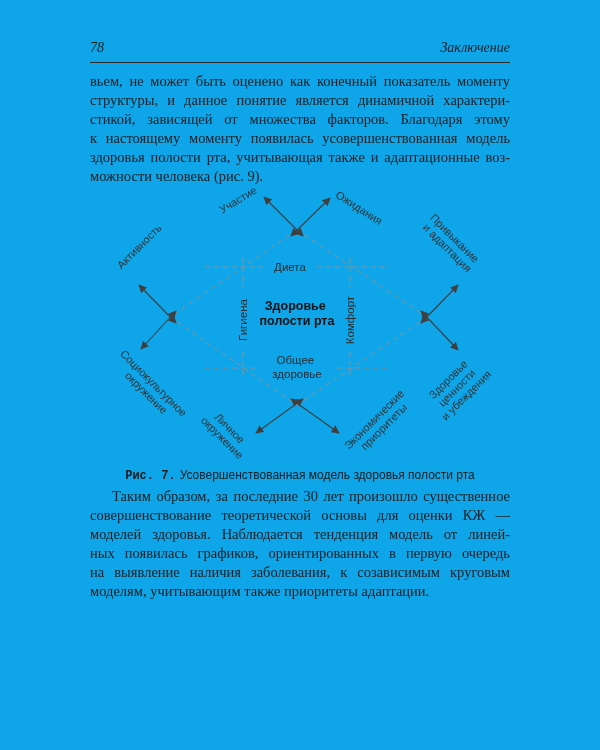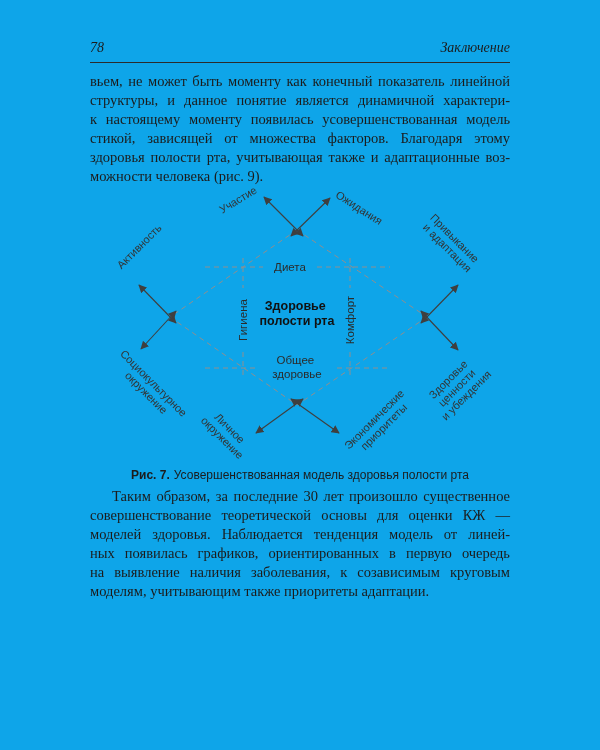--- a/index.html
+++ b/index.html
@@ -16,45 +16,45 @@
   .running-head .section{position:absolute;right:0;bottom:6px;}
   .para{position:absolute;left:90px;width:420px;font-size:14.5px;line-height:19px;}
   .para .ln{text-align:justify;text-align-last:justify;height:19px;overflow:visible;}
   .para .ln.last{text-align-last:left;}
   .para .ln.indent{padding-left:22px;}
   .figure{position:absolute;top:185px;left:0;width:600px;height:280px;}
   .fig-caption{
     position:absolute;top:468px;left:0;width:600px;text-align:center;
     font-family:"Liberation Sans",sans-serif;font-size:12px;color:#1c1c1c;
   }
-  .fig-caption .cap-label{font-weight:bold;}
+  .fig-caption .cap-label{font-weight:bold;font-family:Liberation Mono, monospace;}
   .fig-caption .cap-text{margin-left:4px;}
   svg text{
     font-family:"Liberation Sans",sans-serif;font-size:11px;fill:#333333;
   }
   svg text.inner{font-size:11.5px;fill:#2b2b2b;}
   svg text.center-bold{font-size:12.5px;font-weight:bold;fill:#111111;}
   .dash{stroke:#8f8f8f;stroke-width:1;stroke-dasharray:5 4;fill:none;}
   .arrow{stroke:#3f3f3f;stroke-width:1.1;fill:none;}
 </style>
 </head>
 <body>
 
 <div class="page">
 
   <div class="running-head">
     <span class="pagenum">78</span>
     <span class="section">Заключение</span>
   </div>
 
   <div class="para" style="top:72px;">
-    <div class="ln">вьем, не может быть моменту как конечный показатель линейной</div>
+    <div class="ln">вьем, не может быть оценено как конечный показатель моменту</div>
     <div class="ln">структуры, и данное понятие является динамичной характери-</div>
+    <div class="ln">стикой, зависящей от множества факторов. Благодаря этому</div>
     <div class="ln">к настоящему моменту появилась усовершенствованная модель</div>
-    <div class="ln">стикой, зависящей от множества факторов. Благодаря этому</div>
     <div class="ln">здоровья полости рта, учитывающая также и адаптационные воз-</div>
     <div class="ln last">можности человека (рис. 9).</div>
   </div>
 
   <div class="figure">
     <svg width="600" height="280" viewBox="0 185 600 280">
       <defs>
         <marker id="ah" viewBox="0 0 10 10" refX="9" refY="5" markerWidth="7.5" markerHeight="7.5" orient="auto-start-reverse">
           <path d="M0,0 L10,5 L0,10 z" fill="#3f3f3f"></path>
         </marker>

